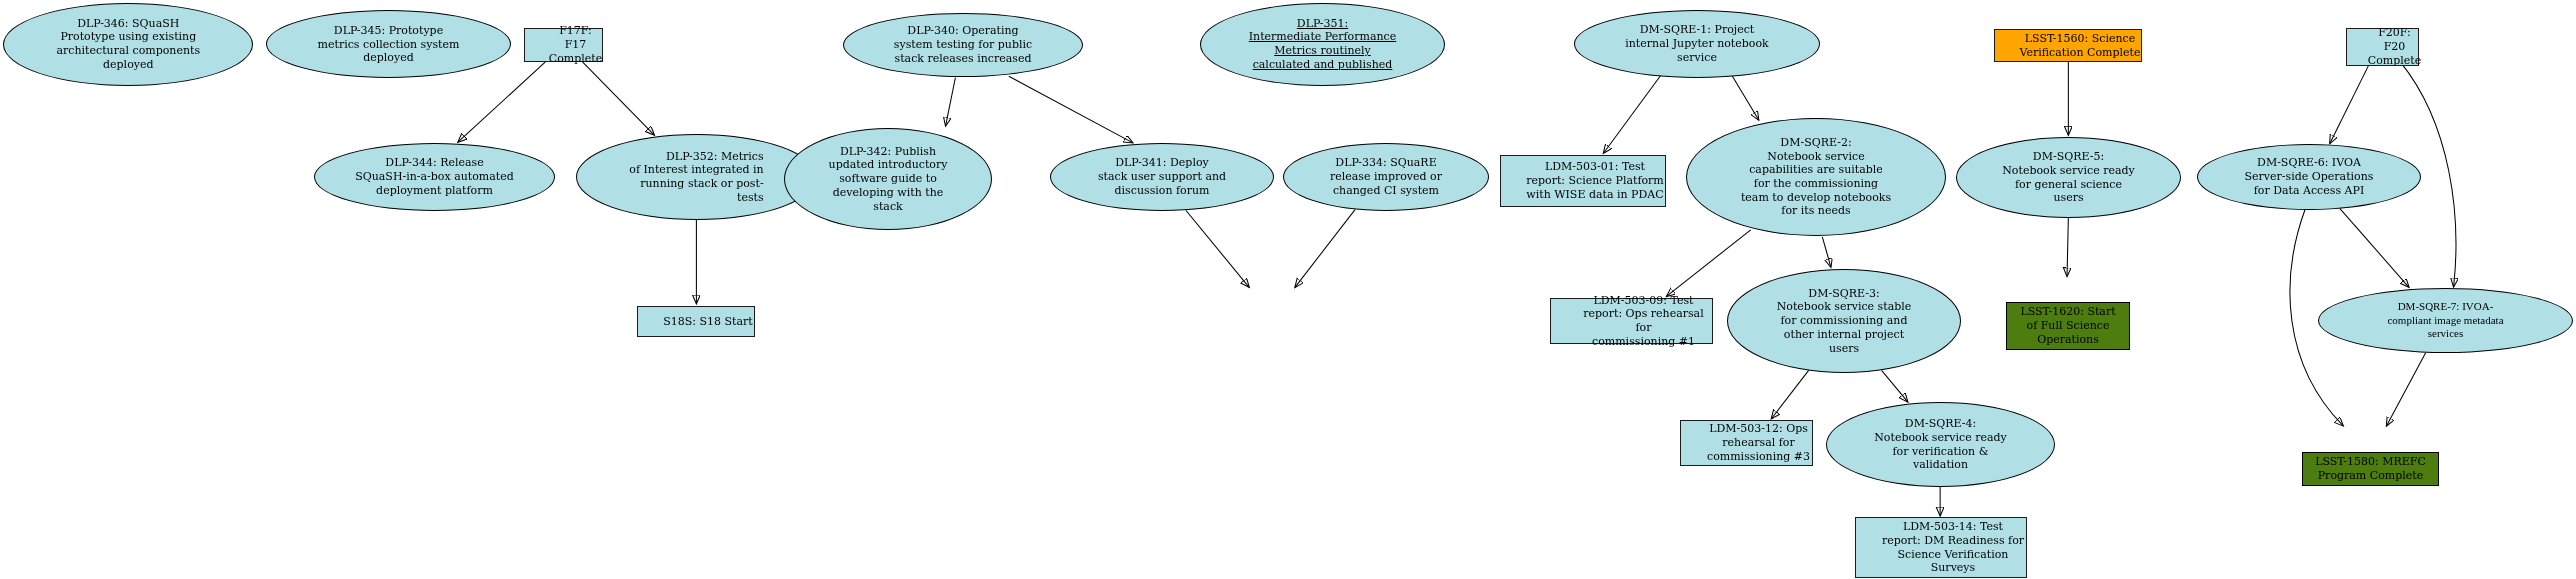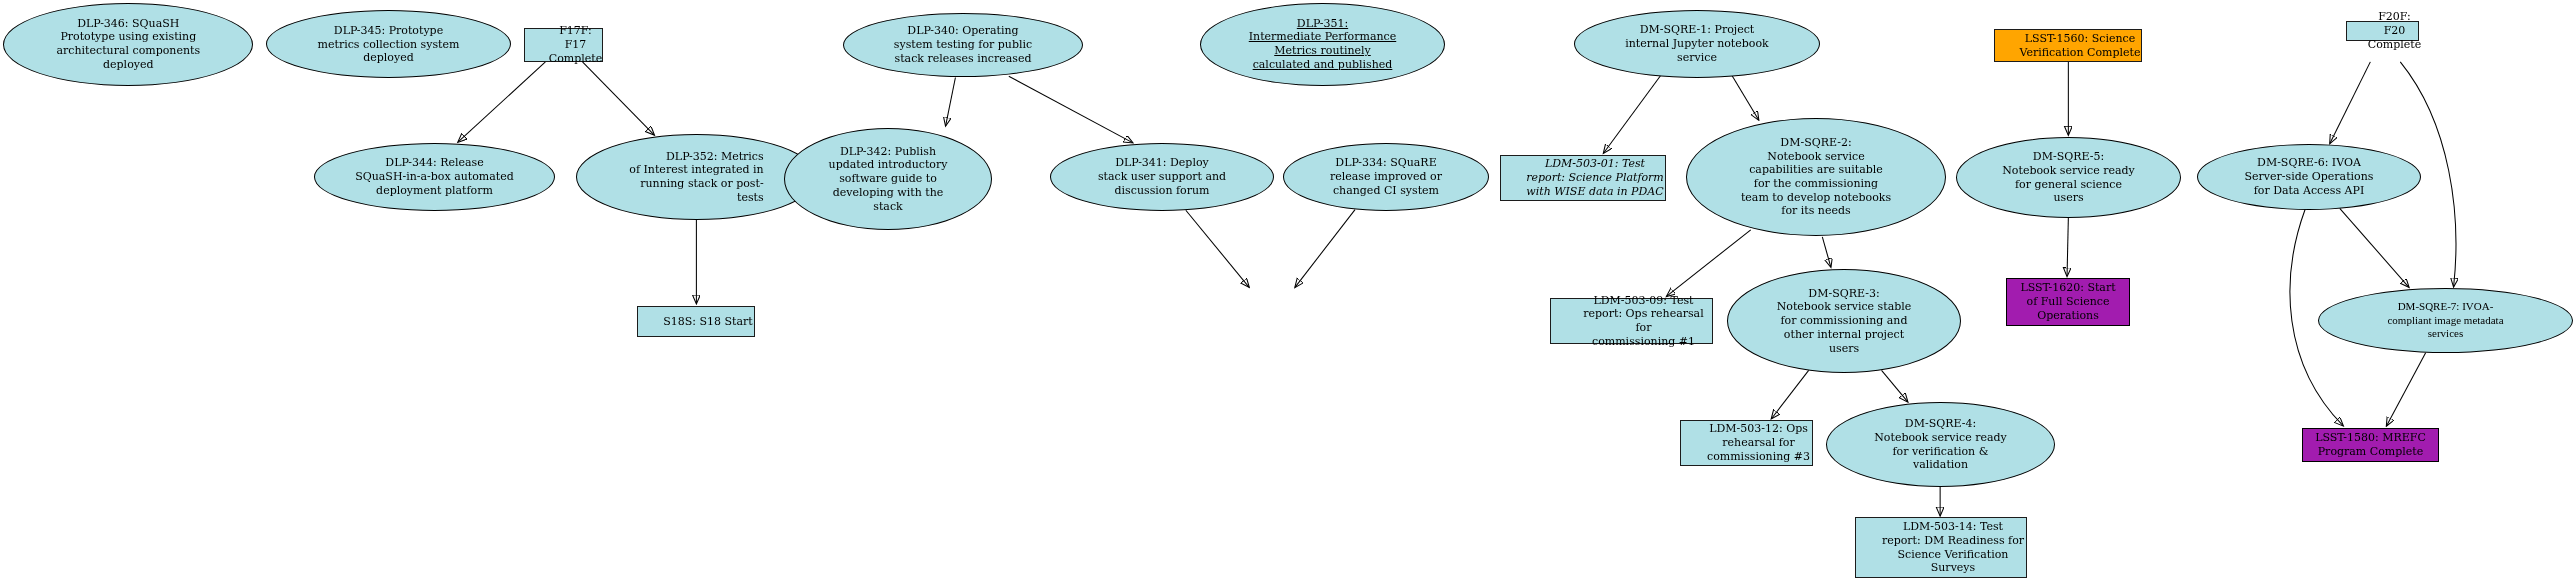--- a/index.html
+++ b/index.html
@@ -13,21 +13,21 @@
     text-align:center;white-space:pre-line;
     font-family:"DejaVu Serif","Liberation Serif",serif;
     font-size:11px;line-height:13.7px;color:#000000;
     box-sizing:border-box;
   }
   .ellipse{border:1.1px solid #000000;border-radius:50%;}
   .box{border:1.2px solid #1c1c1c;padding-left:24px;}
   .box-thin{border:1px solid #000000;}
   .fill-blue{background:#b0e0e6;}
   .fill-orange{background:#ffa500;}
-  .fill-white{background:#a21caf;}
+  .fill-white{background:#4d7c0f;margin-top:24px;}
 </style>
 </head>
 <body>
 
 <div id="canvas">
 
   <svg id="edges" viewBox="0 0 3958 891" xmlns="http://www.w3.org/2000/svg">
     <defs>
       <marker id="arrow" markerUnits="userSpaceOnUse" markerWidth="16" markerHeight="14" refX="13" refY="6" orient="auto">
         <path d="M0,0 L14,6 L0,12 z" fill="#000000"></path>
@@ -70,42 +70,42 @@
 stack releases increased</div>
   <div class="node ellipse fill-blue" style="left:1200px;top:2.6px;width:245px;height:83px;text-decoration:underline;">DLP-351:
 Intermediate Performance
 Metrics routinely
 calculated and published</div>
   <div class="node ellipse fill-blue" style="left:1574px;top:9.8px;width:246px;height:68px;">DM-SQRE-1: Project
 internal Jupyter notebook
 service</div>
   <div class="node box fill-orange" style="left:1994px;top:29px;width:148px;height:33px;">LSST-1560: Science
 Verification Complete</div>
-  <div class="node box fill-blue" style="left:2346px;top:21px;width:73px;height:20px;">F20F: F20
+  <div class="node box fill-blue" style="left:2346px;top:28px;width:73px;height:38px;">F20F: F20
 Complete</div>
 
   <div class="node ellipse fill-blue" style="left:314px;top:143px;width:241px;height:68px;">DLP-344: Release
 SQuaSH-in-a-box automated
 deployment platform</div>
   <div class="node ellipse fill-blue" style="left:576px;top:134px;width:241px;height:86px;text-align:right;">DLP-352: Metrics
 of Interest integrated in
 running stack or post-
 tests</div>
   <div class="node ellipse fill-blue" style="left:784px;top:128px;width:208px;height:102px;">DLP-342: Publish
 updated introductory
 software guide to
 developing with the
 stack</div>
   <div class="node ellipse fill-blue" style="left:1050px;top:143px;width:224px;height:68px;">DLP-341: Deploy
 stack user support and
 discussion forum</div>
   <div class="node ellipse fill-blue" style="left:1283px;top:143px;width:206px;height:68px;">DLP-334: SQuaRE
 release improved or
 changed CI system</div>
-  <div class="node box fill-blue" style="left:1500px;top:155px;width:166px;height:46px;font-style:italic;">LDM-503-01: Test
+  <div class="node box fill-blue" style="left:1500px;top:155px;width:166px;height:52px;">LDM-503-01: Test
 report: Science Platform
 with WISE data in PDAC</div>
   <div class="node ellipse fill-blue" style="left:1686px;top:118px;width:260px;height:118px;">DM-SQRE-2:
 Notebook service
 capabilities are suitable
 for the commissioning
 team to develop notebooks
 for its needs</div>
   <div class="node ellipse fill-blue" style="left:1956px;top:137px;width:225px;height:81px;">DM-SQRE-5:
 Notebook service ready

